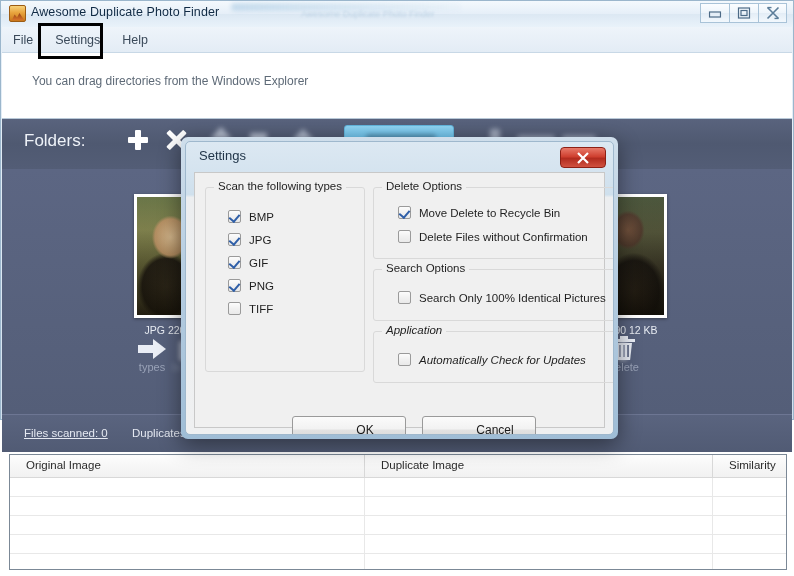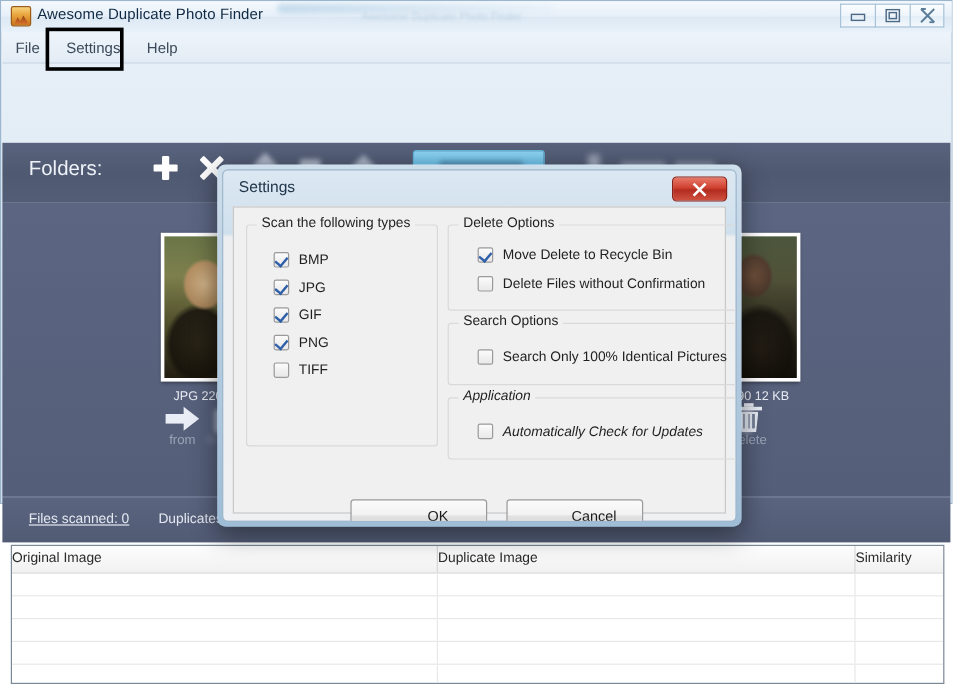--- a/index.html
+++ b/index.html
@@ -195,21 +195,21 @@
   .st2{left:130px;}
 
   
   .tablewrap{
     position:absolute;left:8px;top:453px;width:778px;height:116px;
     background:#fff;border:1px solid #7b8896;box-sizing:border-box;overflow:hidden;
   }
   .thead{display:flex;height:22px;
     background:linear-gradient(to bottom,#fdfdfd 0%,#f1f1f1 100%);
     border-bottom:1px solid #d8d8d8;}
-  .th{font-size:11.5px;color:#2b2b2b;padding:4px 0 0 0;box-sizing:border-box;
+  .th{font-size:11.5px;color:#2b2b2b;padding:4px 0 0 16px;box-sizing:border-box;
       border-right:1px solid #d8d8d8;height:22px;}
   .th.c1{width:355px;}
   .th.c2{width:348px;}
   .th.c3{width:73px;border-right:none;}
   .trow{display:flex;height:18px;border-bottom:1px solid #e8e8e8;}
   .td{box-sizing:border-box;border-right:1px solid #e8e8e8;height:18px;}
   .td.c1{width:355px;}
   .td.c2{width:348px;}
   .td.c3{width:73px;border-right:none;}
 
@@ -309,20 +309,23 @@
       </div>
     </div>
 
     <div class="menubar">
       <div class="menu-item">File</div>
       <div class="menu-item">Settings</div>
       <div class="menu-item">Help</div>
     </div>
     <div class="annot-box"></div>
 
+    <div class="hintpanel">
+      <div class="hinttext">You can drag directories from the Windows Explorer</div>
+    </div>
 
     <div class="folderbar">
       <div class="folders-label">Folders:</div>
       <div class="tb-icon plus-ic"></div>
       <div class="tb-icon x-ic"></div>
       <div class="tb-blur tri1"></div>
       <div class="tb-blur sq1"></div>
       <div class="tb-blur tri2"></div>
       <div class="startsearch"></div>
       <div class="ss-ghost"></div>
@@ -343,21 +346,21 @@
       <div class="thumb-wrap right">
         <div class="thumb dark">
           <div class="thumb-img"></div>
         </div>
         <div class="thumb-cap">90  12 KB</div>
       </div>
 
       <div class="act-wrap left">
         <div class="act">
           <div class="arrow-ic"></div>
-          <span class="act-lbl">from</span>
+          <span class="act-lbl">types</span>
         </div>
       </div>
       <div class="ghost-act gb1"></div>
       <div class="ghost-act gb1l">br</div>
 
       <div class="act-wrap right">
         <div class="act">
           <div class="trash-ic">
             <span class="hdl"></span>
               <span class="lid"></span>

